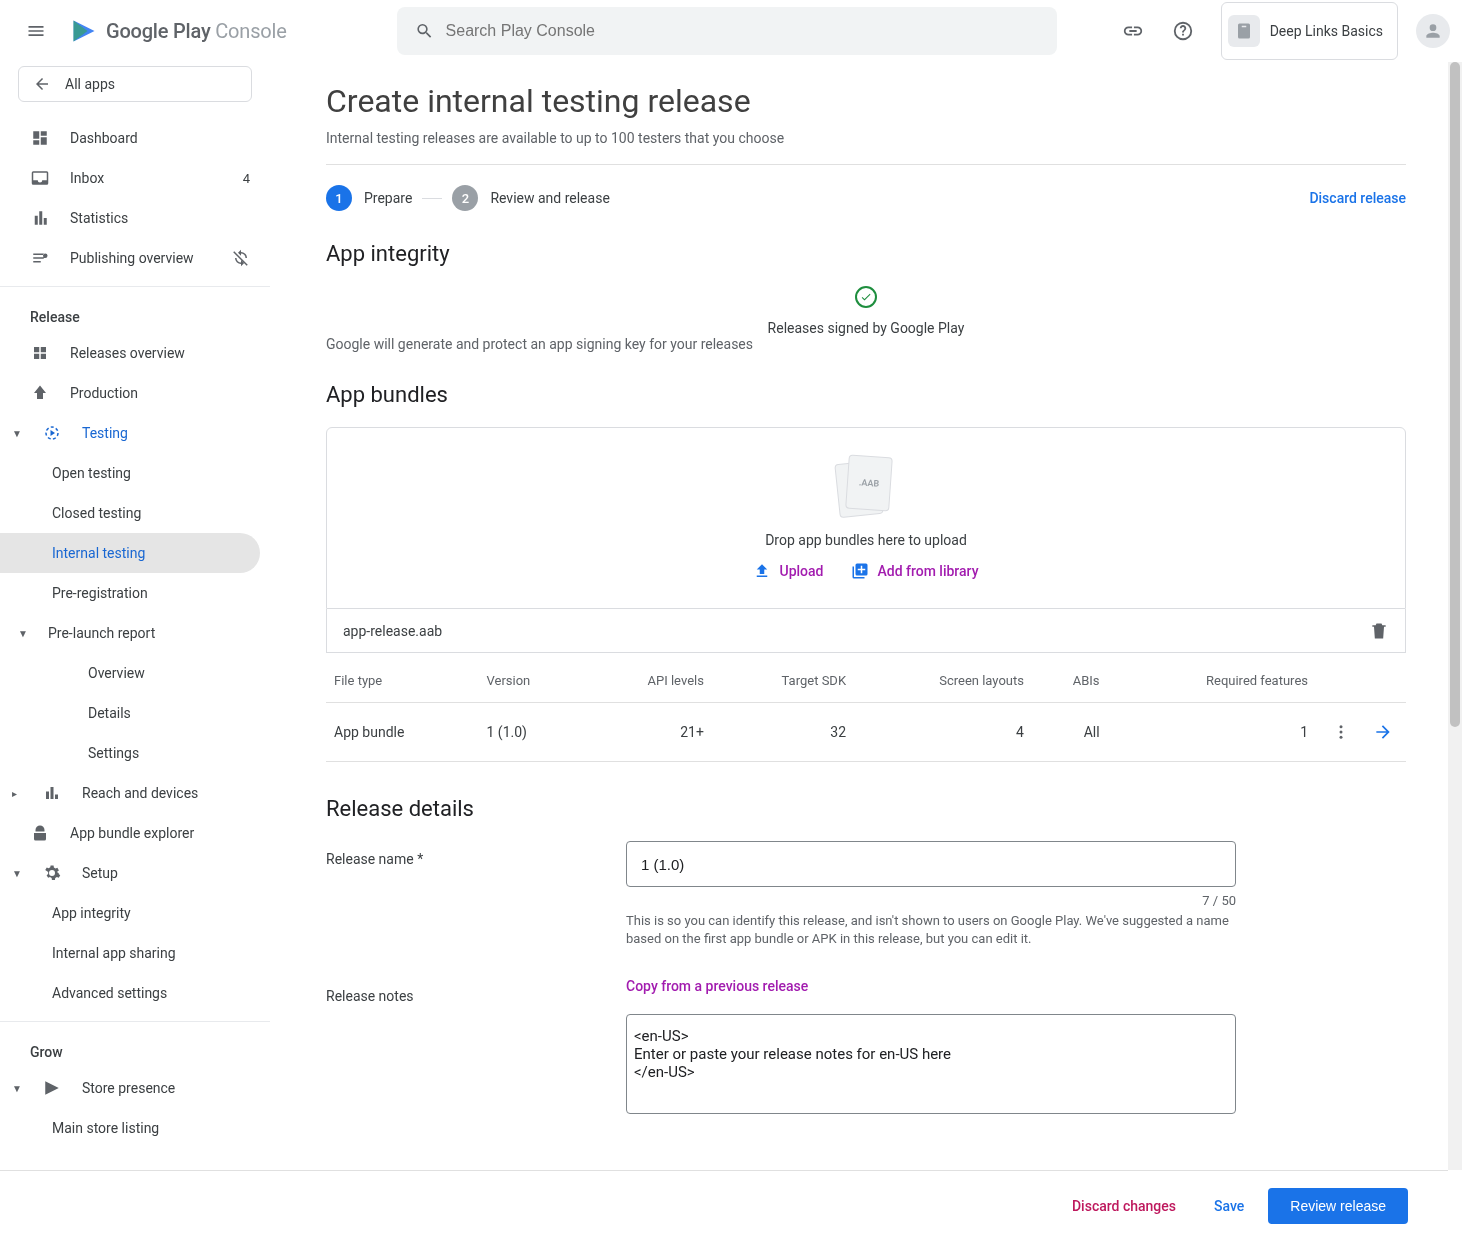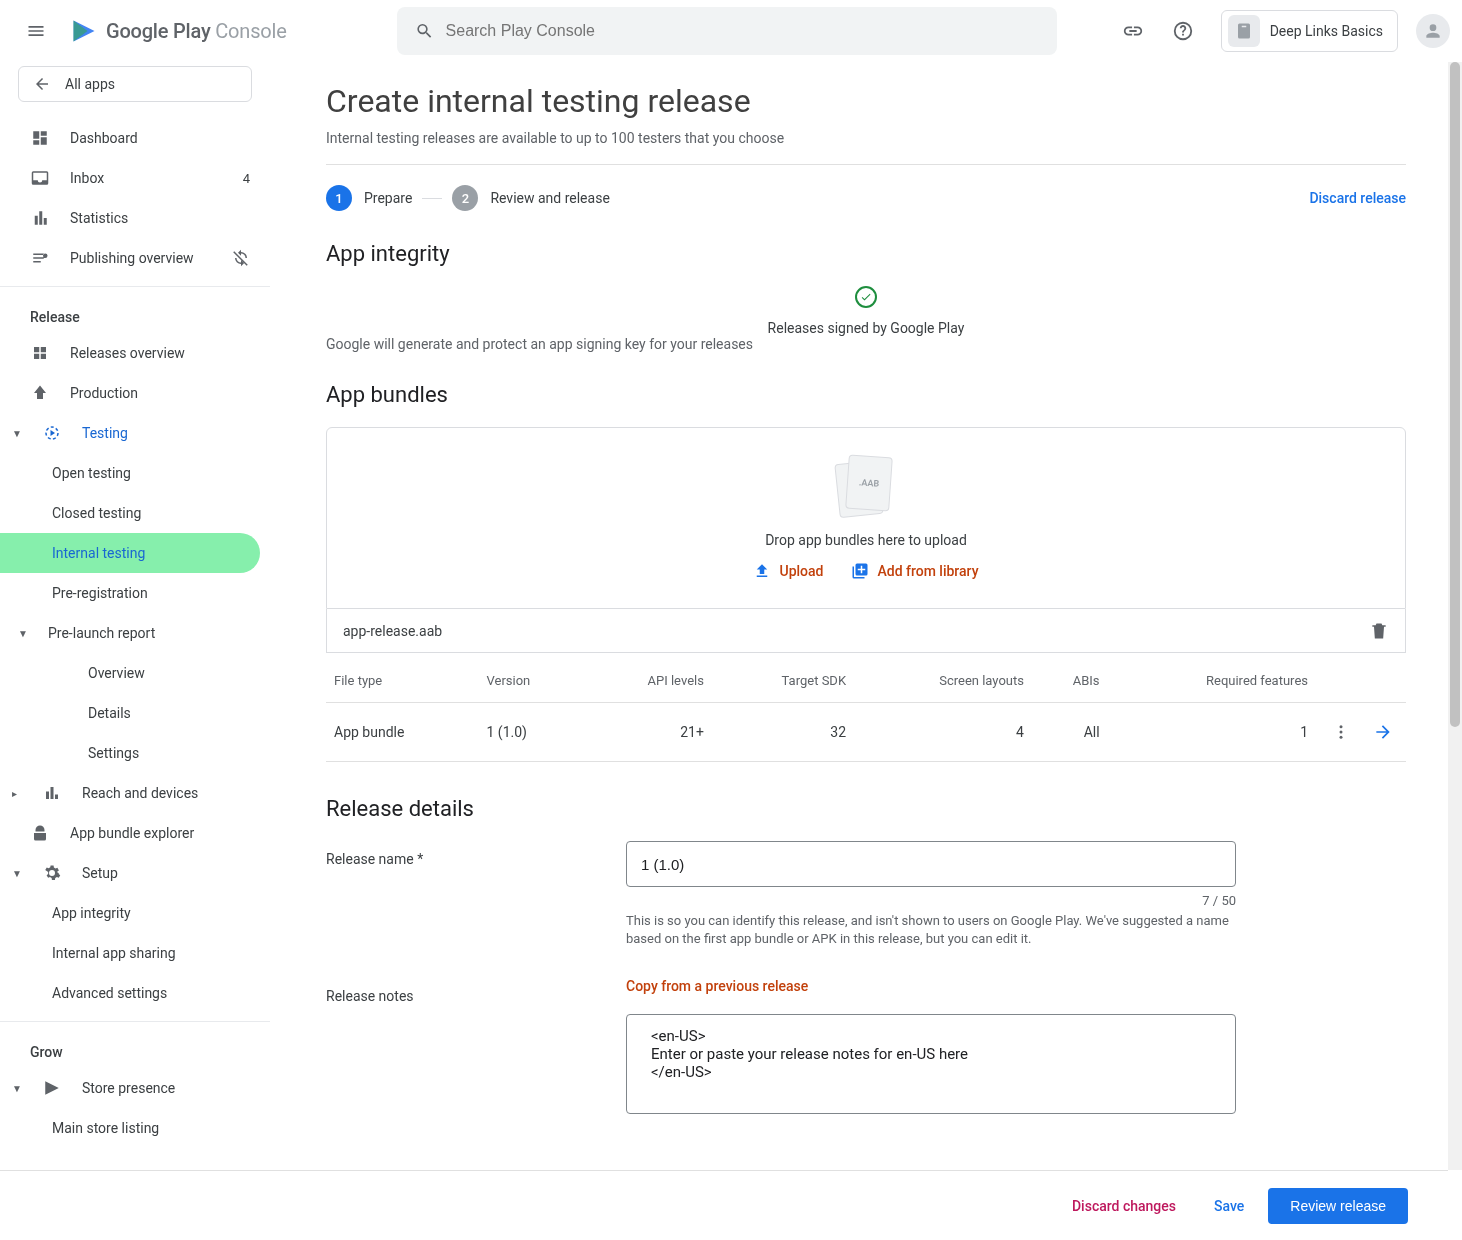--- a/index.html
+++ b/index.html
@@ -9,31 +9,31 @@
 .menu-btn { width: 48px; height: 48px; display: flex; align-items: center; justify-content: center; border-radius: 50%; cursor: pointer; }
 .logo { display: flex; align-items: center; gap: 8px; margin-right: 10px; }
 .logo-text { font-size: 20px; letter-spacing: -0.2px; }
 .logo-text .gp { color: #5f6368; font-weight: 500; }
 .logo-text .cons { color: #9aa0a6; font-weight: 400; }
 .search-wrap { flex: 0 0 660px; margin-left: 90px; }
 .search { display: flex; align-items: center; background: #f1f3f4; border-radius: 8px; height: 48px; padding: 0 18px; }
 .search input { border: none; background: transparent; outline: none; font-size: 16px; color: #5f6368; width: 100%; margin-left: 12px; }
 .spacer { flex: 1; }
 .top-icon { width: 40px; height: 40px; display: flex; align-items: center; justify-content: center; color: #5f6368; border-radius: 50%; cursor: pointer; }
-.app-chip { display: flex; align-items: center; border: 1px solid #dadce0; border-radius: 6px; height: 42px; padding: 0 14px 0 6px; margin: 0 8px; gap: 10px; justify-content: space-between; }
+.app-chip { display: flex; align-items: center; border: 1px solid #dadce0; border-radius: 6px; height: 58px; padding: 0 14px 0 6px; margin: 0 8px; gap: 10px; justify-content: space-between; }
 .app-chip-icon { width: 32px; height: 32px; background: #e8eaed; border-radius: 6px; display: flex; align-items: center; justify-content: center; }
 .avatar { width: 34px; height: 34px; border-radius: 50%; background: #e8eaed; display: flex; align-items: center; justify-content: center; }
 .body { display: flex; flex: 1; min-height: 0; }
 .sidebar { width: 270px; padding-top: 4px; overflow-y: auto; flex-shrink: 0; }
 .all-apps { margin: 0 18px 16px 18px; border: 1px solid #dadce0; border-radius: 6px; height: 36px; display: flex; align-items: center; padding: 0 14px; gap: 14px; cursor: pointer; }
 .nav-item { display: flex; align-items: center; height: 40px; padding: 0 20px 0 30px; gap: 20px; cursor: pointer; color: #3c4043; }
 .nav-item.sub { padding-left: 52px; }
 .nav-item.sub2 { padding-left: 88px; }
 .nav-item .icon { width: 20px; display: flex; justify-content: center; color: #5f6368; }
-.nav-item.active { background: #86efac; color: #1967d2; border-radius: 0 20px 20px 0; margin-right: 10px; }
+.nav-item.active { background: #e5e5e5; color: #1967d2; border-radius: 0 20px 20px 0; margin-right: 10px; }
 .nav-item.blue { color: #1967d2; }
 .nav-item .badge { margin-left: auto; font-size: 13px; }
 .nav-item .chev { margin-left: -18px; width: 10px; color: #5f6368; font-size: 10px; }
 .nav-item .trail-icon { margin-left: auto; color: #5f6368; }
 .section-hdr { padding: 14px 30px 8px; font-size: 14px; color: #3c4043; font-weight: 500; }
 .sep { border-top: 1px solid #e8eaed; margin: 8px 0; }
 .main { flex: 1; overflow-y: auto; padding: 20px 56px 120px 56px; position: relative; }
 h1 { font-size: 32px; font-weight: 400; color: #404040; margin-bottom: 10px; }
 .subtitle { color: #5f6368; font-size: 14px; margin-bottom: 18px; }
 .hr { border-top: 1px solid #e0e0e0; margin-bottom: 20px; }
@@ -48,37 +48,37 @@
 .ok-row { display: flex; align-items: center; gap: 12px; margin-bottom: 0; flex-direction: column; }
 .ok-circle { width: 22px; height: 22px; border-radius: 50%; border: 2px solid #1e8e3e; display: inline-flex; align-items: center; justify-content: center; color: #1e8e3e; }
 .hint { color: #5f6368; font-size: 14px; margin-bottom: 20px; }
 .dropzone { border: 1px solid #dadce0; border-radius: 6px 6px 0 0; padding: 28px 0 28px; text-align: center; }
 .dz-img { width: 58px; height: 60px; margin: 0 auto 16px; position: relative; }
 .dz-file { position: absolute; width: 44px; height: 54px; background: #f1f3f4; border: 1px solid #dadce0; border-radius: 4px; }
 .dz-file.back { left: 0; top: 6px; transform: rotate(-6deg); }
 .dz-file.front { left: 10px; top: 0; transform: rotate(4deg); display: flex; align-items: center; justify-content: center; font-size: 9px; color: #9aa0a6; font-weight: 600; }
 .dz-text { color: #3c4043; margin-bottom: 14px; }
 .dz-actions { display: flex; justify-content: center; gap: 28px; }
-.link-btn { display: inline-flex; align-items: center; gap: 8px; color: #c2410c; font-weight: 500; cursor: pointer; }
+.link-btn { display: inline-flex; align-items: center; gap: 8px; color: #a21caf; font-weight: 500; cursor: pointer; }
 .file-row { border: 1px solid #dadce0; border-top: none; height: 44px; display: flex; align-items: center; padding: 0 16px; }
 .trash { margin-left: auto; cursor: pointer; color: #5f6368; }
 .table { width: 100%; border-collapse: collapse; margin-top: 6px; }
 .table th { text-align: left; font-weight: 400; color: #5f6368; font-size: 13px; padding: 14px 8px; border-bottom: 1px solid #e0e0e0; }
 .table td { padding: 14px 8px; border-bottom: 1px solid #e0e0e0; color: #3c4043; }
 .table .num { text-align: right; }
 .row-actions { display: flex; gap: 12px; justify-content: flex-end; align-items: center; }
 .icon-btn { width: 30px; height: 30px; display: flex; align-items: center; justify-content: center; cursor: pointer; color: #5f6368; border-radius: 50%; }
 .arrow-blue { color: #1a73e8; }
 .form-row { display: flex; margin-top: 20px; }
 .form-label { width: 300px; color: #3c4043; padding-top: 10px; }
 .form-field { flex: 0 0 610px; }
 .text-input { width: 100%; height: 46px; border: 1px solid #80868b; border-radius: 4px; padding: 0 14px; font-size: 15px; color: #202124; outline: none; }
 .counter { text-align: right; font-size: 13px; color: #5f6368; margin-top: 6px; }
 .help { font-size: 13px; color: #5f6368; margin-top: 4px; line-height: 1.4; }
-.textarea { width: 100%; min-height: 100px; border: 1px solid #80868b; border-radius: 4px; padding: 12px 24px; font-size: 15px; color: #202124; outline: none; resize: none; font-family: inherit; white-space: pre-wrap; }
+.textarea { width: 100%; min-height: 100px; border: 1px solid #80868b; border-radius: 4px; padding: 12px 7px; font-size: 15px; color: #202124; outline: none; resize: none; font-family: inherit; white-space: pre-wrap; }
 .bottom-bar { position: absolute; bottom: 0; left: 0; right: 14px; height: 70px; background: #fff; border-top: 1px solid #e0e0e0; display: flex; align-items: center; justify-content: flex-end; gap: 10px; padding: 0 40px; }
 .btn-text { color: #be185d; padding: 10px 14px; cursor: pointer; font-weight: 500; border-radius: 4px;}
 .btn-text.blue { color: #1a73e8; }
 .btn-primary { background: #1a73e8; color: #fff; padding: 10px 22px; border-radius: 4px; font-weight: 500; cursor: pointer; border: none; font-size: 14px; }
 .vscroll { position: absolute; right: 0; top: 62px; bottom: 70px; width: 14px; background: #f1f1f1;}
 .vscroll-thumb { position: absolute; left: 2px; right: 2px; top: 0; height: 60%; background: #c1c1c1; border-radius: 5px;}
 svg { display: block; }
 </style>
 </head>
 <body>

